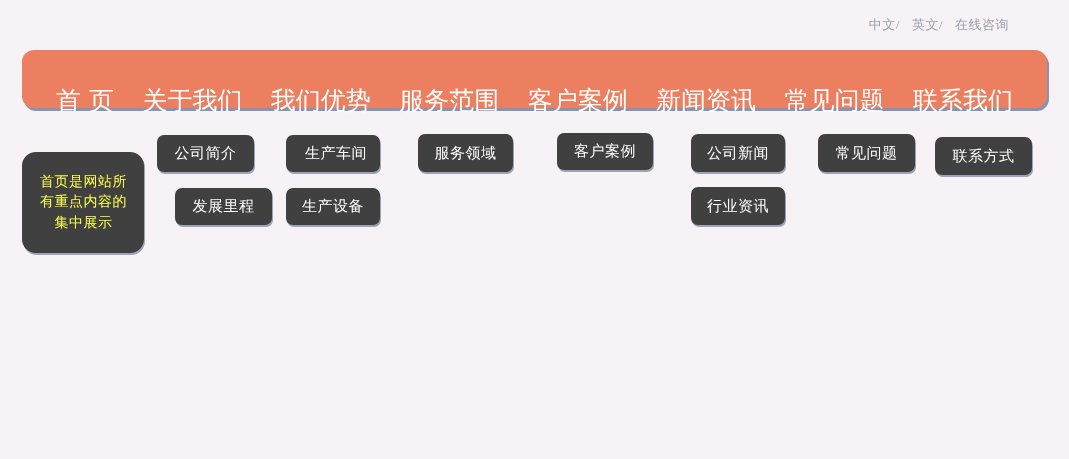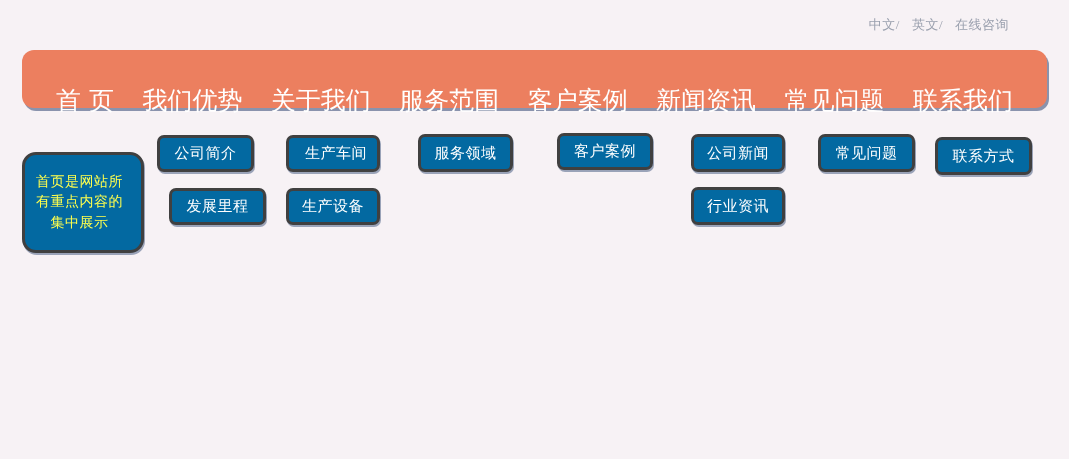--- a/index.html
+++ b/index.html
@@ -54,22 +54,22 @@
     font-weight: 500;
     white-space: nowrap;
     line-height: 1;
     cursor: pointer;
     margin-top: 43px;
   }
 
   
   .node {
     position: absolute;
-    background: #0369a1;
-    border: 3px solid #404040;
+    background: #404040;
+    border: 7px solid #404040;
     border-radius: 7px;
     box-shadow: 1px 2px 0 0 #9aa3b8;
     color: #ffffff;
     font-family: "Liberation Serif", serif;
     font-size: 15px;
     display: flex;
     align-items: center;
     justify-content: center;
     box-sizing: border-box;
     cursor: pointer;
@@ -91,35 +91,35 @@
 <body>
 
 <div id="toplinks">
     <span class="tl-item"><span>中文</span><span class="tl-sep">/</span></span>
     <span class="tl-item" style="margin-left: 6px;"><span>英文</span><span class="tl-sep">/</span></span>
     <span class="tl-item" style="padding-left: 0px; margin-left: 6px;"><span>在线咨询</span></span>
   </div>
 
 <div id="navbar">
     <div class="nav-item">首 页</div>
+    <div class="nav-item">关于我们</div>
     <div class="nav-item">我们优势</div>
-    <div class="nav-item">关于我们</div>
     <div class="nav-item">服务范围</div>
     <div class="nav-item">客户案例</div>
     <div class="nav-item">新闻资讯</div>
     <div class="nav-item">常见问题</div>
     <div class="nav-item">联系我们</div>
   </div>
 
 <div id="sitemap">
     <div class="node intro" style="left: 22px; top: 152px; width: 122px; height: 101px;">首页是网站所
 有重点内容的
 集中展示</div>
     <div class="node" style="left: 157px; top: 135px; width: 97px; height: 37px;">公司简介</div>
-    <div class="node" style="left: 169px; top: 188px; width: 97px; height: 37px;">发展里程</div>
+    <div class="node" style="left: 175px; top: 188px; width: 97px; height: 37px;">发展里程</div>
     <div class="node" style="left: 286px; top: 135px; width: 94px; height: 37px; padding-left: 6px;">生产车间</div>
     <div class="node" style="left: 286px; top: 188px; width: 94px; height: 37px;">生产设备</div>
     <div class="node" style="left: 418px; top: 134px; width: 95px; height: 38px; text-align: center;">服务领域</div>
     <div class="node" style="left: 557px; top: 133px; width: 96px; height: 37px;">客户案例</div>
     <div class="node" style="left: 691px; top: 134px; width: 94px; height: 38px;">公司新闻</div>
     <div class="node" style="left: 691px; top: 187px; width: 94px; height: 38px;">行业资讯</div>
     <div class="node" style="left: 818px; top: 134px; width: 97px; height: 38px;">常见问题</div>
     <div class="node" style="left: 935px; top: 137px; width: 97px; height: 38px;">联系方式</div>
   </div>
 

